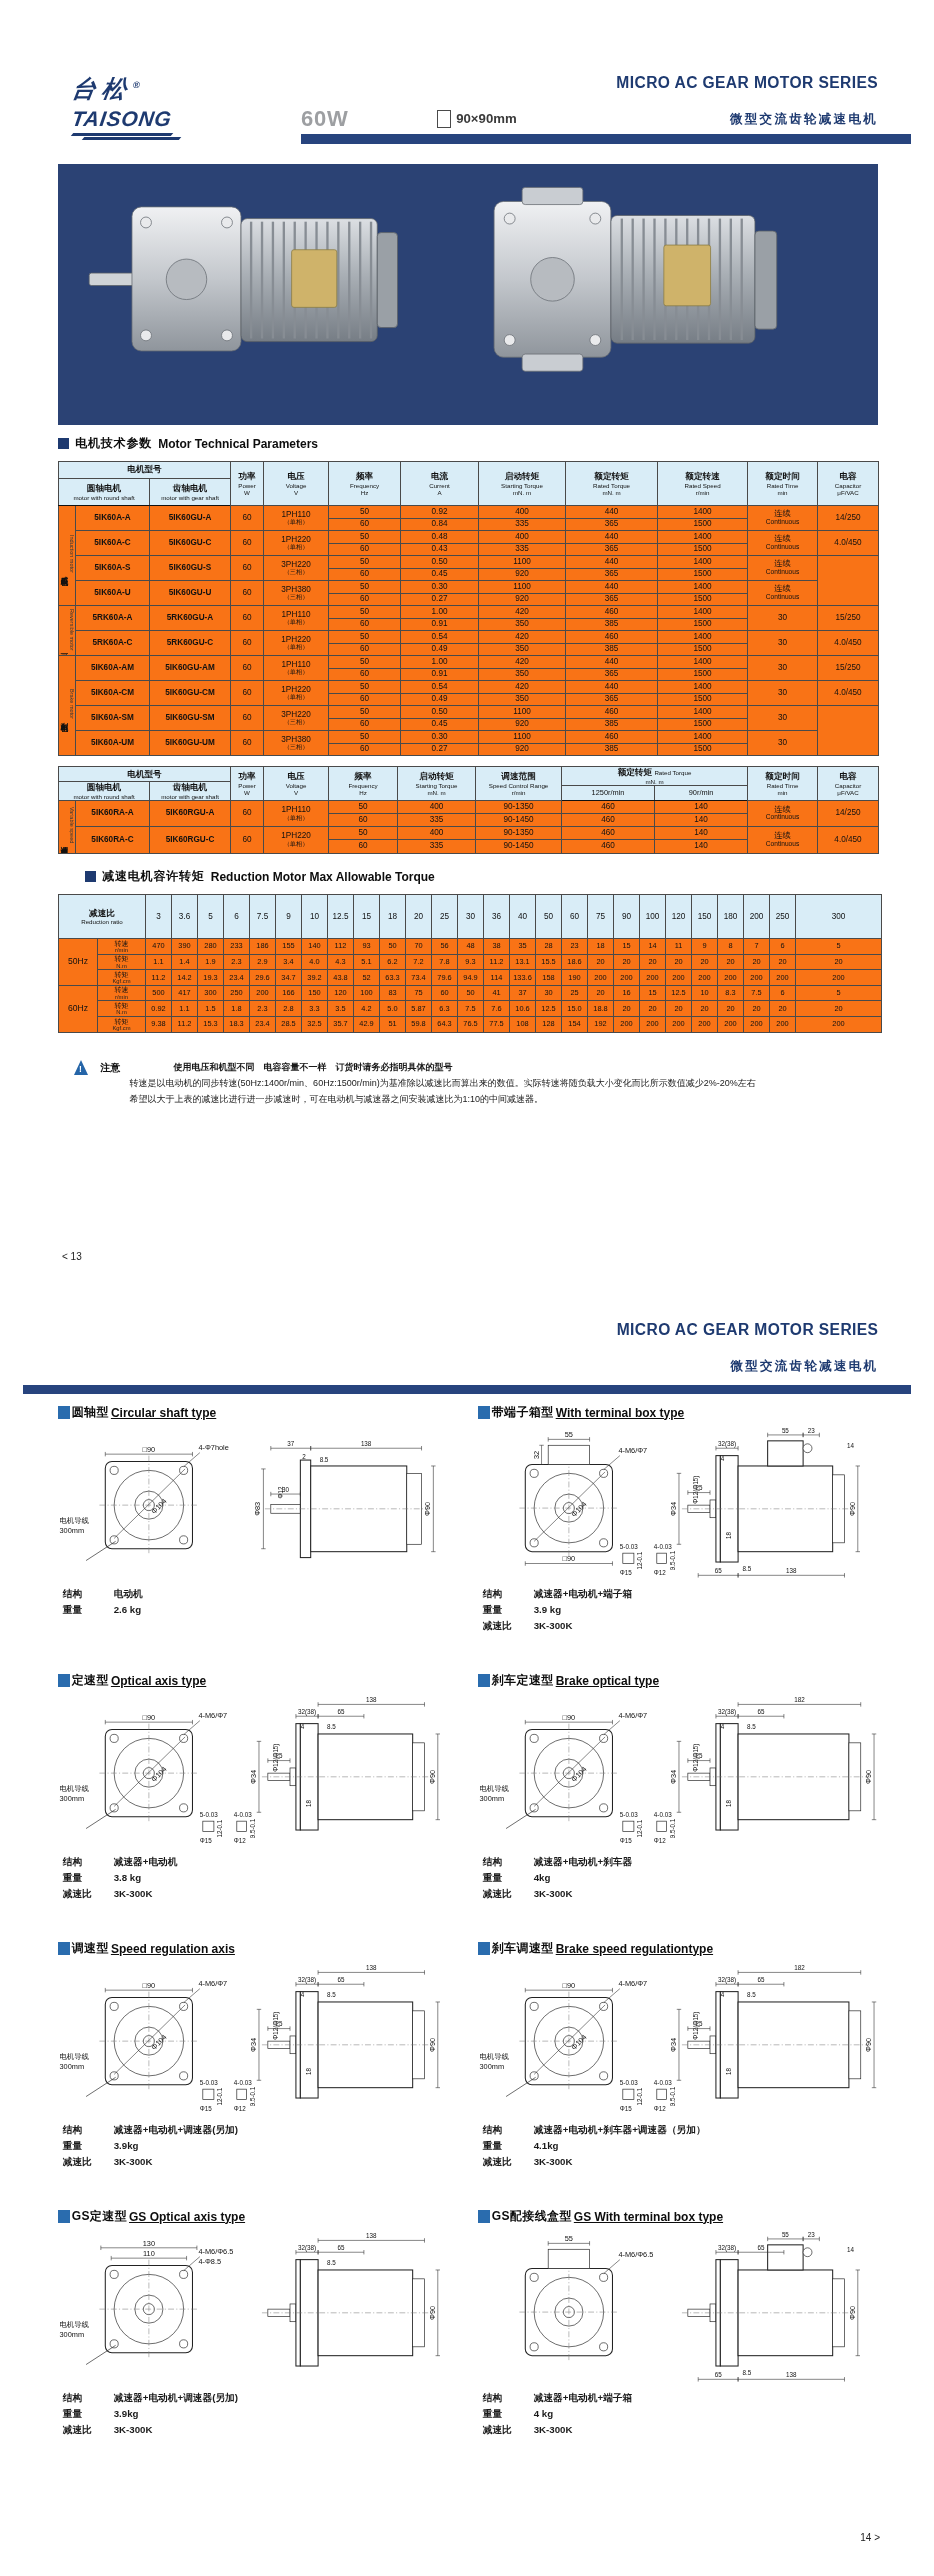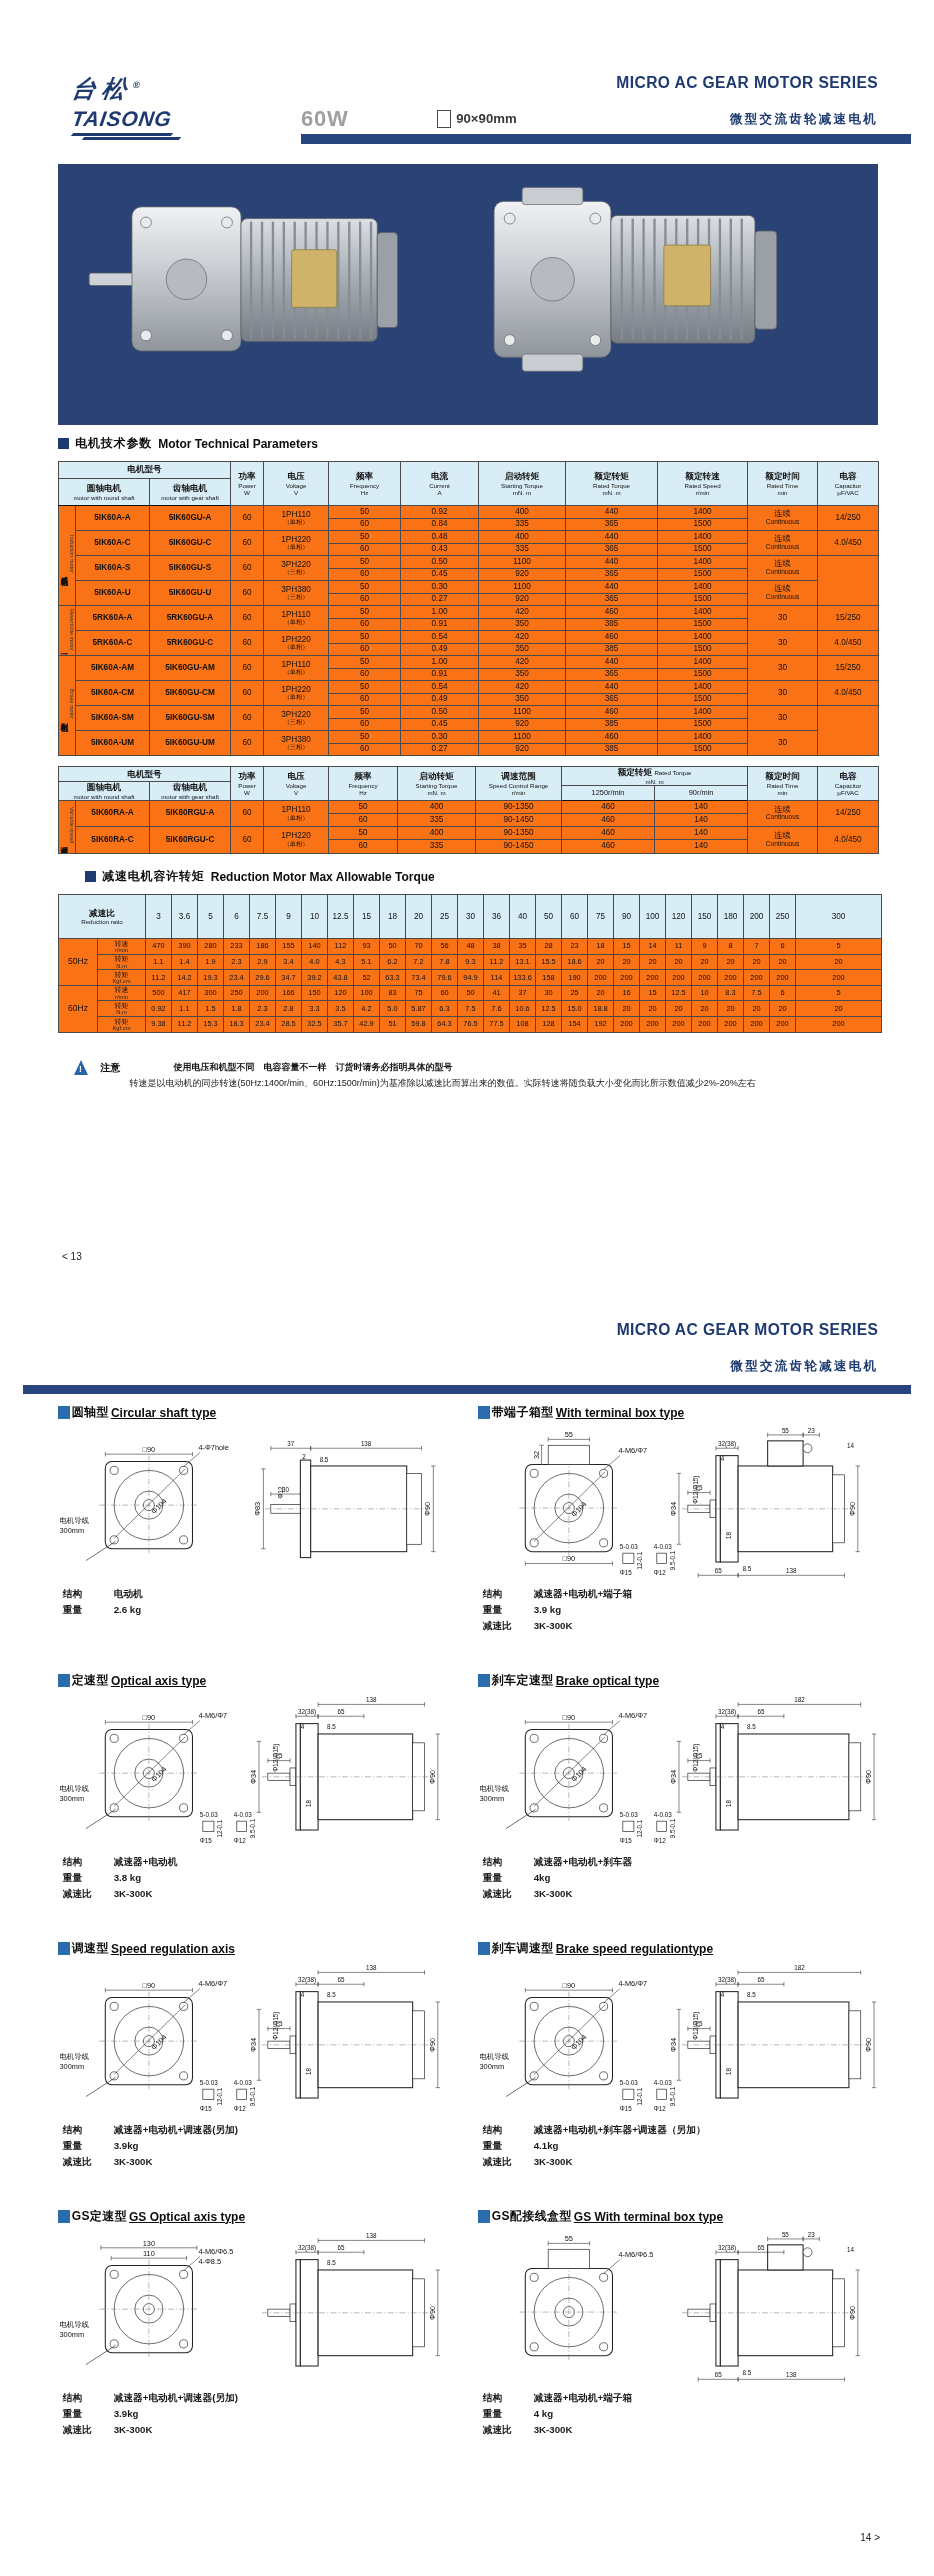--- a/index.html
+++ b/index.html
@@ -917,20 +917,21 @@
 
   <div class="notes">
     <div class="warn">
         <div class="tri"></div>
         <span class="ex">!</span>
       </div>
     <div class="nlabel">注意</div>
     <div class="nlines">
       <div class="b">使用电压和机型不同　电容容量不一样　订货时请务必指明具体的型号</div>
       <div>转速是以电动机的同步转速(50Hz:1400r/min、60Hz:1500r/min)为基准除以减速比而算出来的数值。实际转速将随负载大小变化而比所示数值减少2%-20%左右</div>
+      <div>希望以大于上表的减速比进行进一步减速时，可在电动机与减速器之间安装减速比为1:10的中间减速器。</div>
     </div>
   </div>
 
   <div class="pageno pn13">&lt; 13</div>
 
   <div class="hdr2">
     <div class="series">
       <div class="series-en">MICRO AC GEAR MOTOR SERIES</div>
       <div class="series-cn">微型交流齿轮减速电机</div>
     </div>

